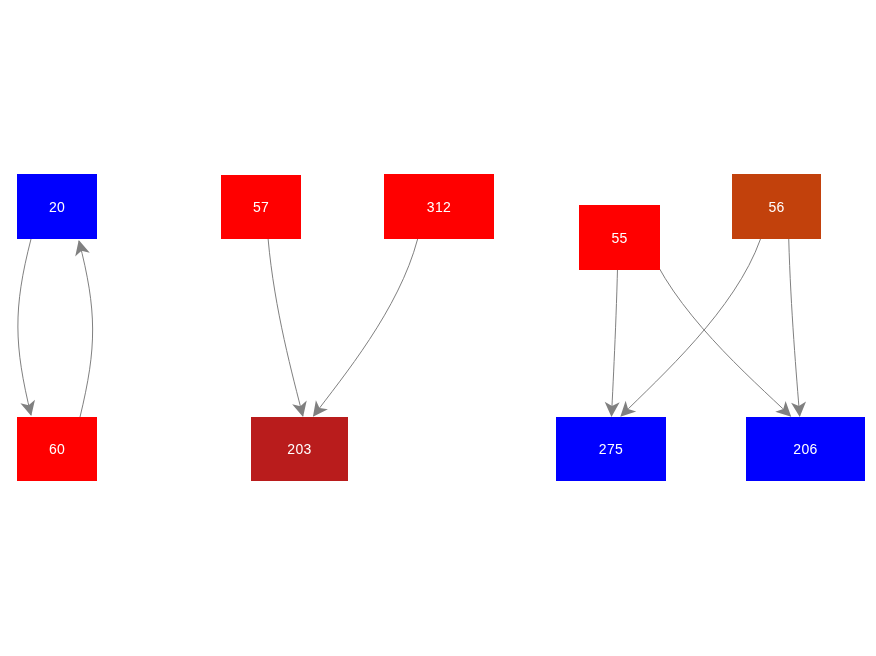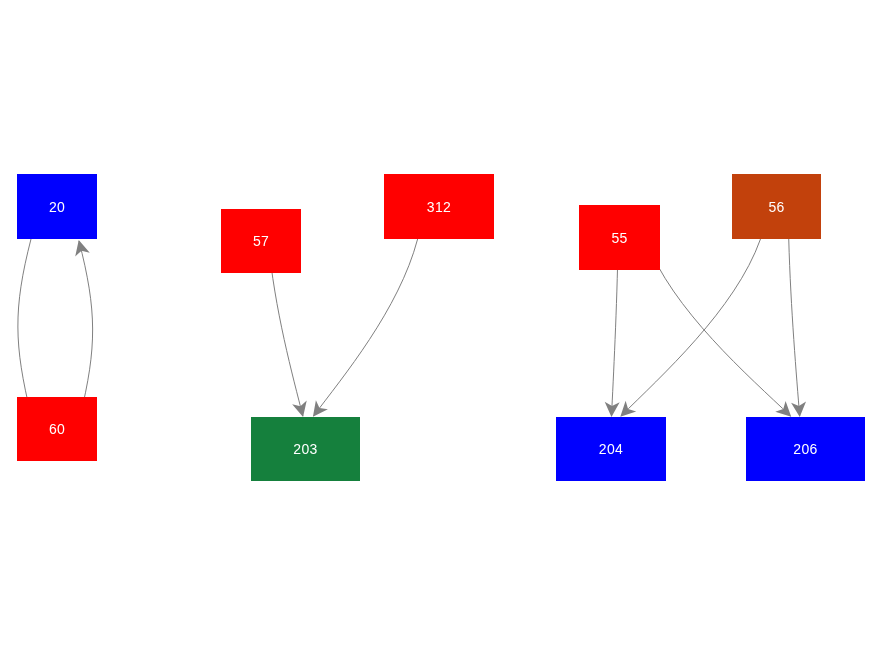--- a/index.html
+++ b/index.html
@@ -65,39 +65,39 @@
         <path d="M 645.5 239 C 671.6 309.8, 749.9 377.06, 790.5 416" fill="none" stroke="#808080" stroke-width="1" marker-end="url(#arrowhead)"></path>
         <path d="M 760.5 239 C 735.39 309.8, 660.06 377.06, 621 416" fill="none" stroke="#808080" stroke-width="1" marker-end="url(#arrowhead)"></path>
         <path d="M 788.74 239 C 790.7056 309.8, 796.6024 377.06, 799.66 416" fill="none" stroke="#808080" stroke-width="1" marker-end="url(#arrowhead)"></path>
       </g>
   </svg>
 
   <div id="nodes">
       <div class="graph-node" style="left: 17px; top: 174px; width: 80px; height: 65px; background: rgb(0, 0, 255);">
         <span class="node-label">20</span>
       </div>
-      <div class="graph-node" style="left: 17px; top: 397px; width: 80px; height: 64px; background: rgb(255, 0, 0);">
+      <div class="graph-node" style="left: 17px; top: 417px; width: 80px; height: 64px; background: rgb(255, 0, 0);">
         <span class="node-label">60</span>
       </div>
-      <div class="graph-node" style="left: 221px; top: 175px; width: 80px; height: 64px; background: rgb(255, 0, 0); margin-top: 34px;">
+      <div class="graph-node" style="left: 221px; top: 175px; width: 80px; height: 64px; background: rgb(255, 0, 0);">
         <span class="node-label">57</span>
       </div>
       <div class="graph-node" style="left: 384px; top: 174px; width: 110px; height: 65px; background: rgb(255, 0, 0);">
         <span class="node-label">312</span>
       </div>
-      <div class="graph-node" style="left: 251px; top: 417px; width: 109px; height: 64px; background: #15803d;">
+      <div class="graph-node" style="left: 251px; top: 417px; width: 97px; height: 64px; background: #b91c1c;">
         <span class="node-label">203</span>
       </div>
       <div class="graph-node" style="left: 579px; top: 174px; width: 81px; height: 65px; background: rgb(255, 0, 0); margin-top: 31px;">
         <span class="node-label">55</span>
       </div>
       <div class="graph-node" style="left: 732px; top: 174px; width: 89px; height: 65px; background: #c2410c;">
         <span class="node-label">56</span>
       </div>
       <div class="graph-node" style="left: 556px; top: 417px; width: 110px; height: 64px; background: rgb(0, 0, 255);">
-        <span class="node-label">204</span>
+        <span class="node-label">275</span>
       </div>
       <div class="graph-node" style="left: 746px; top: 417px; width: 119px; height: 64px; background: rgb(0, 0, 255);">
         <span class="node-label">206</span>
       </div>
     </div>
 
 </div>
 
 </body></html>

